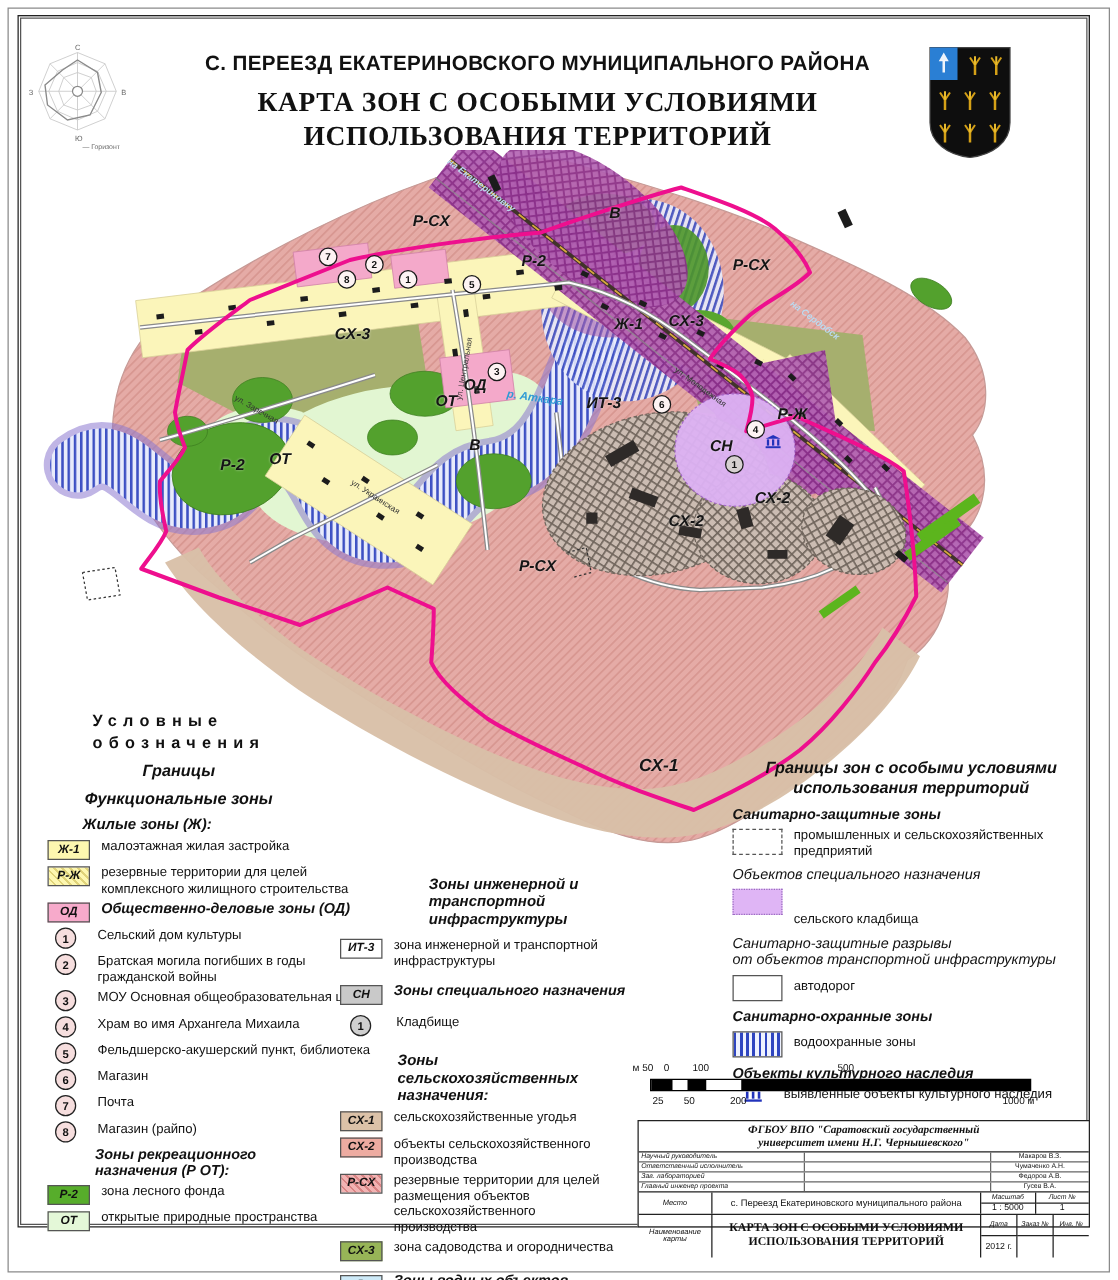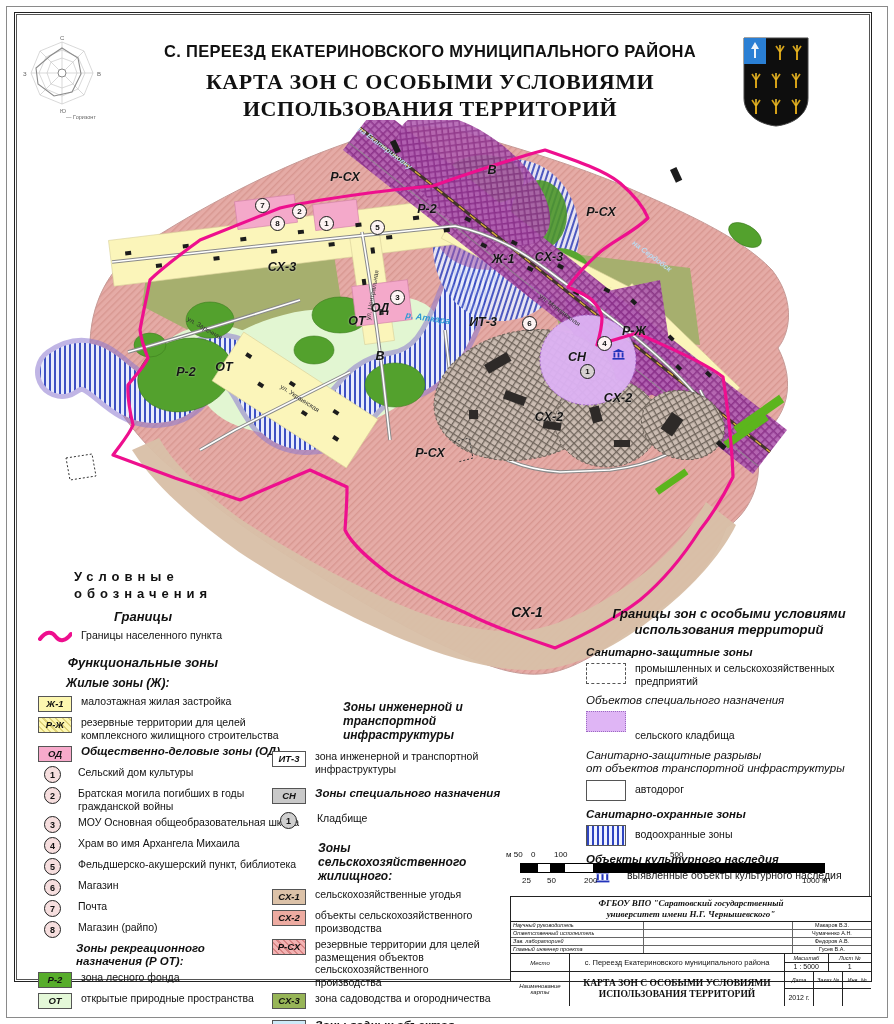--- a/index.html
+++ b/index.html
@@ -393,28 +393,20 @@
         <rect x="9.7" y="3.5" width="1.8" height="5" fill="#2233bb"></rect>
         <rect x="0.5" y="9" width="12" height="1.6" fill="#2233bb"></rect>
       </svg>
   </span>
 </div>
 
 <div class="leg-left">
   <div class="head">Условные</div>
   <div class="head">обозначения</div>
   <div class="sect">Границы</div>
-  <div class="lrow">
-    <span style="flex:0 0 32px;margin-right:9px">
-      <svg width="34" height="15" viewBox="0 0 34 15">
-          <path d="M2,10 C8,2 14,2 18,8 C22,13 28,12 33,5" fill="none" stroke="#ee0f8e" stroke-width="4" stroke-linecap="round"></path>
-        </svg>
-    </span>
-    <span class="lbl">Границы населенного пункта</span>
-  </div>
   <div class="sect">Функциональные зоны</div>
   <div class="subhead" style="margin-left:28px">Жилые зоны (Ж):</div>
 
   <div class="lrow">
       <span class="sw sw-zh1">Ж-1</span>
       <span class="lbl">малоэтажная жилая застройка</span>
     </div>
   <div class="lrow">
       <span class="sw sw-rzh">Р-Ж</span>
       <span class="lbl">резервные территории для целей комплексного жилищного строительства</span>
@@ -476,21 +468,21 @@
       <span class="lbl" style="width:170px">зона инженерной и транспортной инфраструктуры</span>
     </div>
   <div class="lrow" style="margin-top:12px">
       <span class="sw sw-sn">СН</span>
       <span class="lbl b">Зоны специального назначения</span>
     </div>
   <div class="lrow" style="margin-top:8px">
       <span class="num gray" style="margin:0 20px 0 8px">1</span>
       <span class="lbl">Кладбище</span>
     </div>
-  <div class="subhead" style="margin-left:46px;width:180px;margin-top:12px">Зоны сельскохозяйственного жилищного:</div>
+  <div class="subhead" style="margin-left:46px;width:180px;margin-top:12px">Зоны сельскохозяйственных назначения:</div>
   <div class="lrow">
       <span class="sw sw-sx1">СХ-1</span>
       <span class="lbl">сельскохозяйственные угодья</span>
     </div>
   <div class="lrow">
       <span class="sw sw-sx2">СХ-2</span>
       <span class="lbl" style="width:170px">объекты сельскохозяйственного производства</span>
     </div>
   <div class="lrow">
       <span class="sw sw-rsx">Р-СХ</span>

